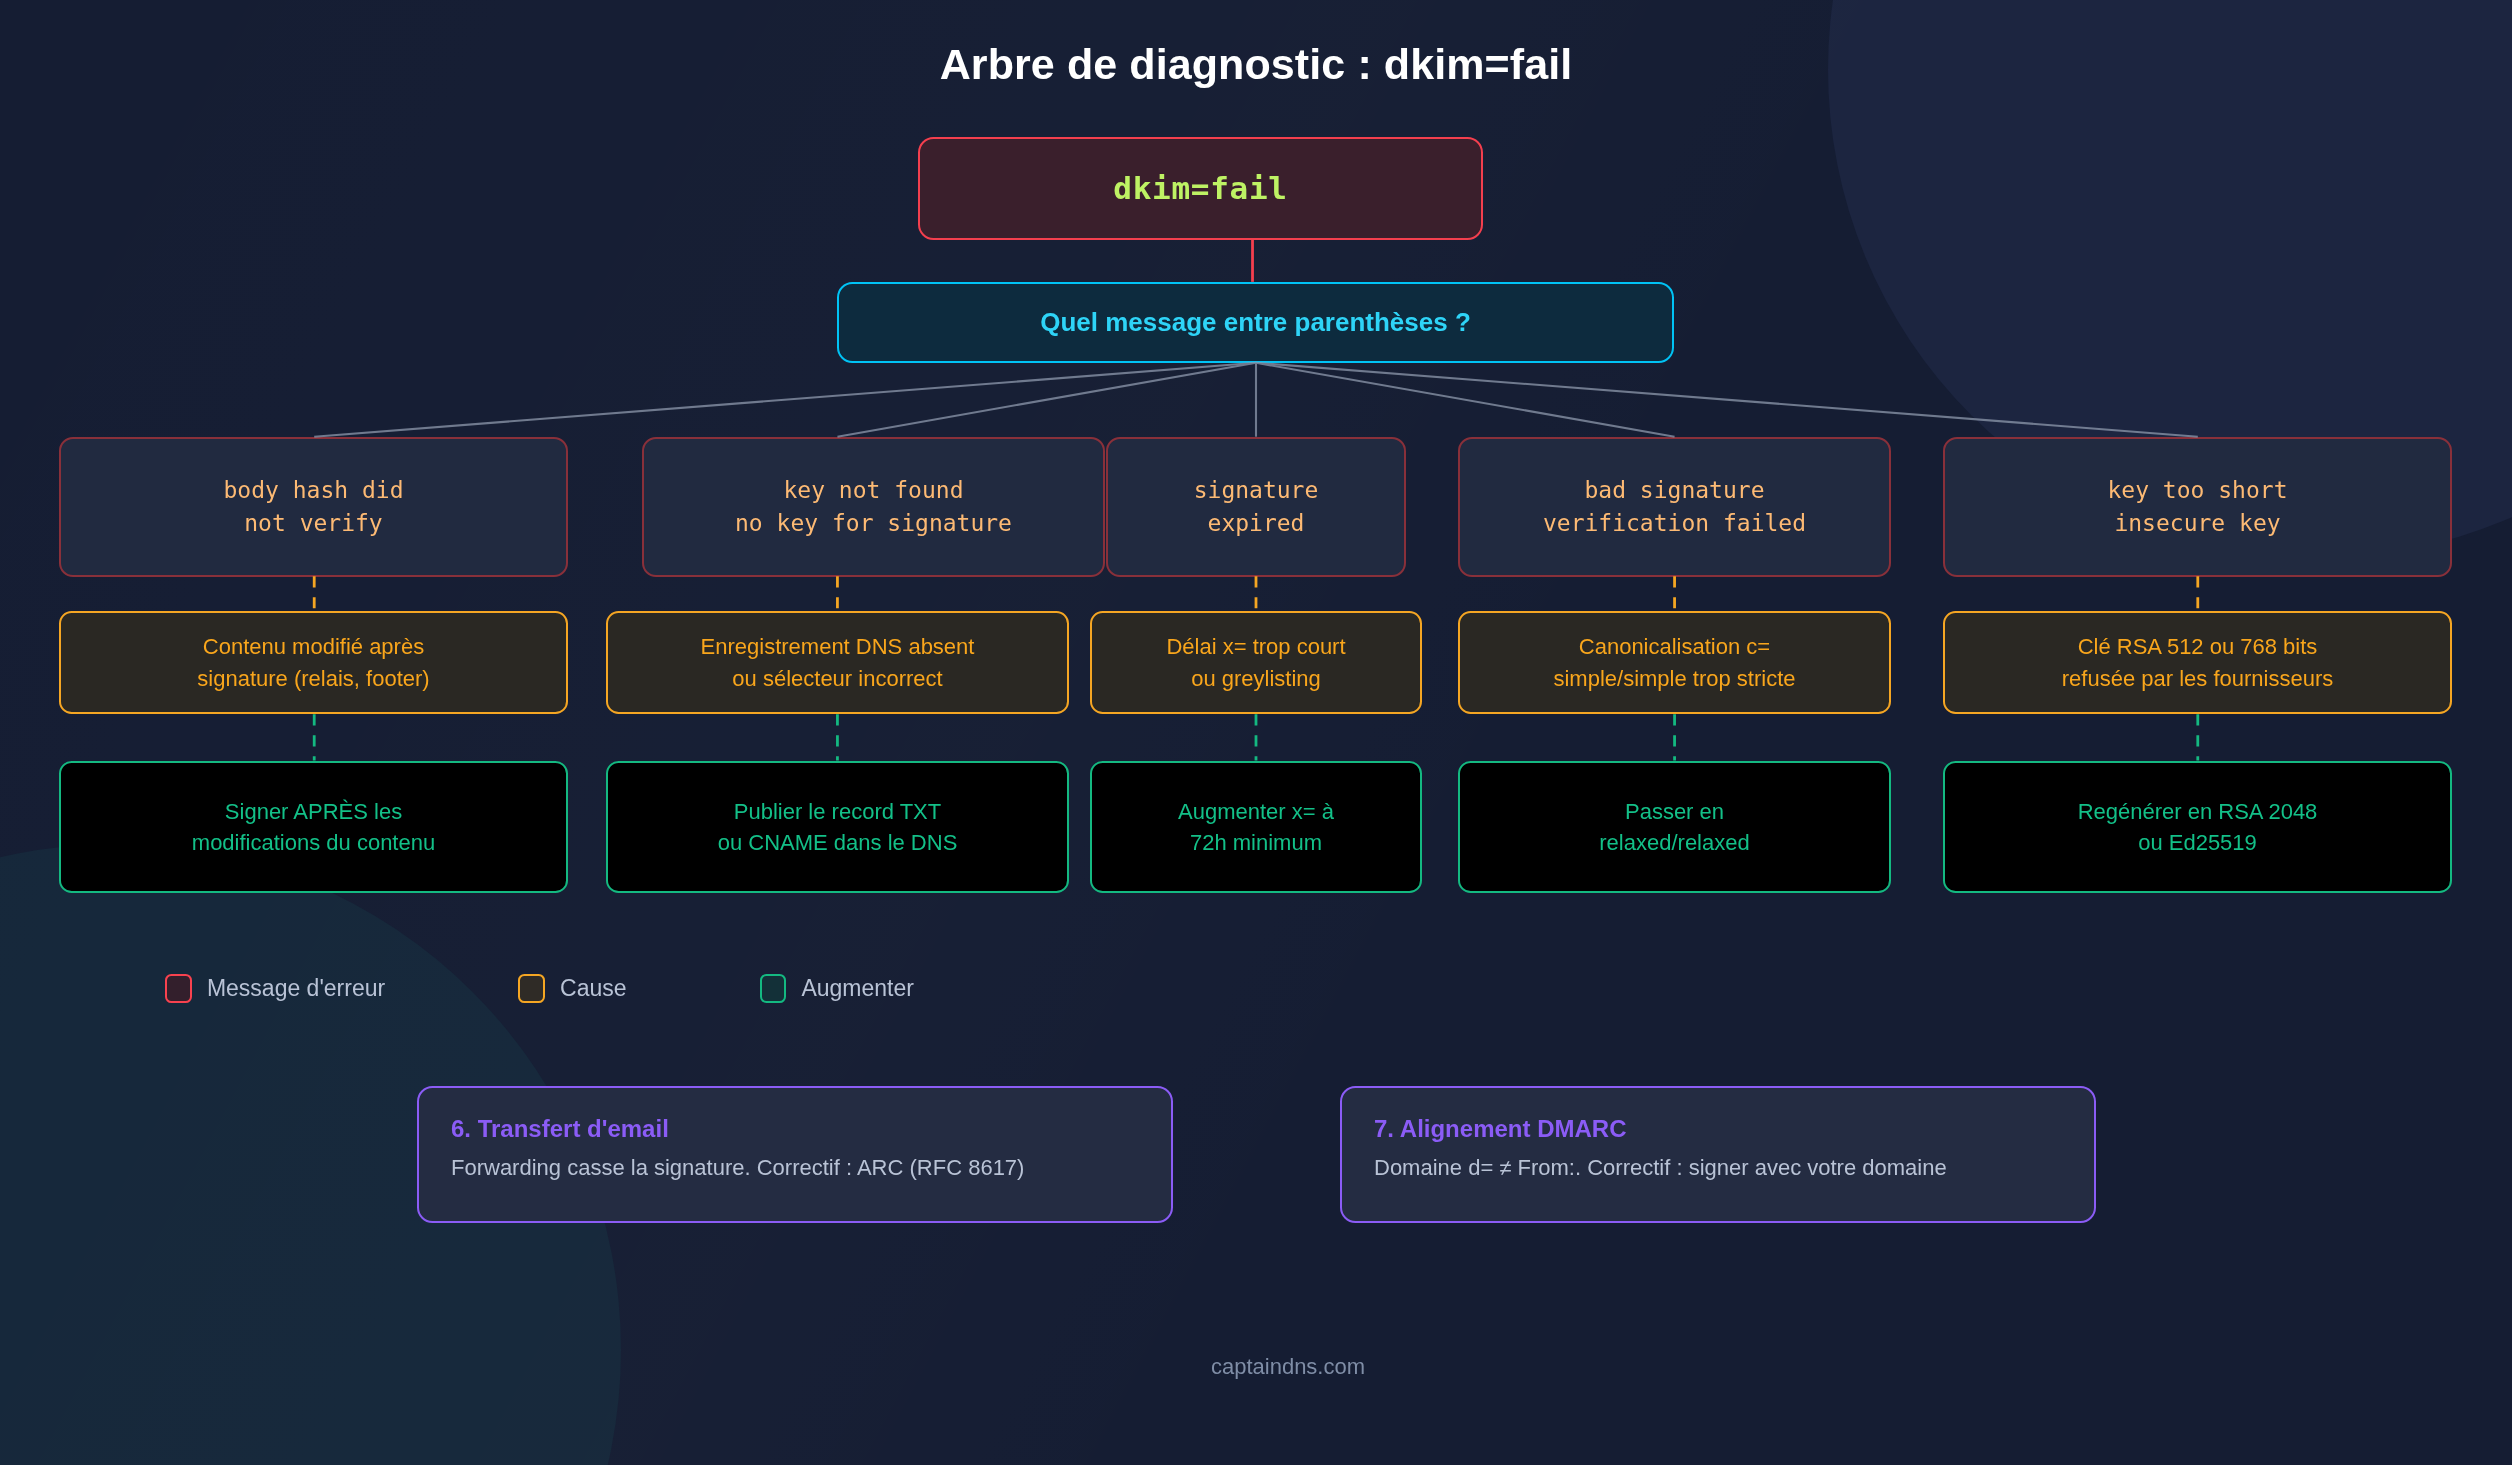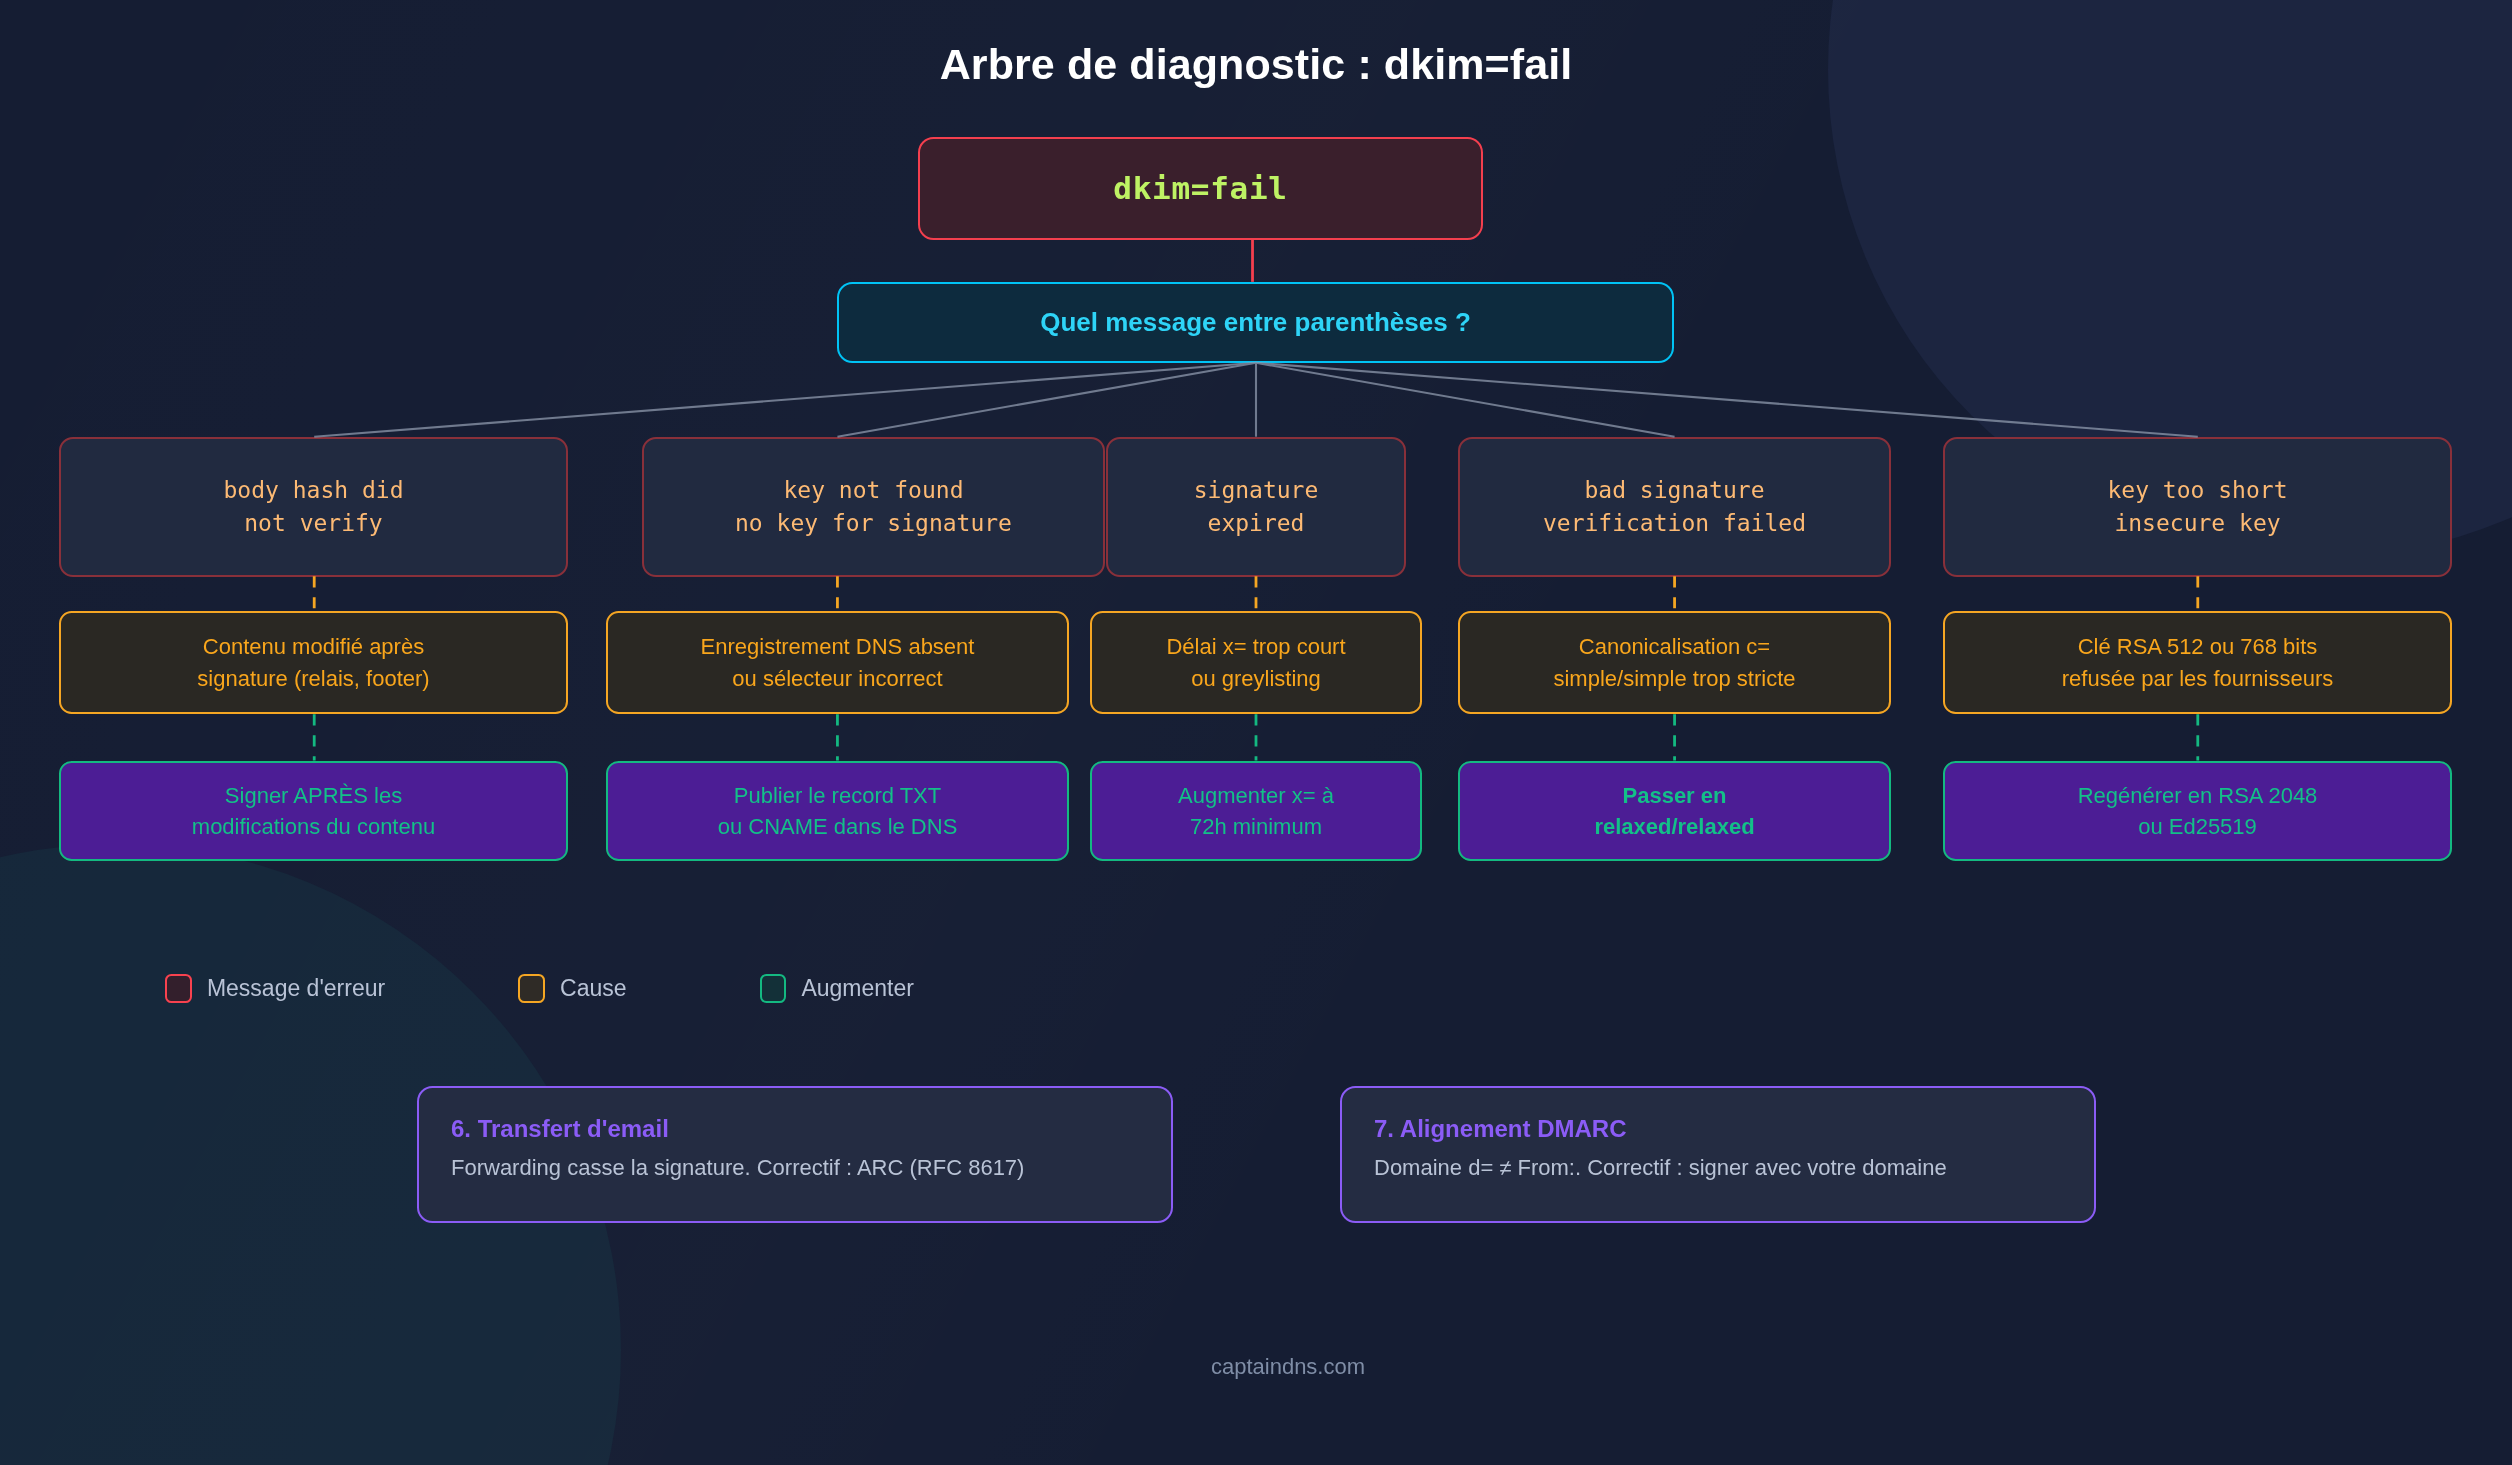--- a/index.html
+++ b/index.html
@@ -138,24 +138,24 @@
     border-width: 2.1px;
     border-color: #f5a623;
     background: #2a2823;
     color: #f9a61c;
     font-size: 22px;
     border-radius: 12.6px;
   }
 
   .fix-node {
     top: 761px;
-    height: 100px;
+    height: 132px;
     border-width: 2.1px;
     border-color: #14b981;
-    background: #4c1d95;
+    background: #000000;
     color: #13c088;
     font-size: 22px;
     border-radius: 12.6px;
   }
 
   
   #legend {
     position: absolute;
     left: 165px;
     top: 974px;
@@ -328,21 +328,21 @@
       <div>bad signature</div>
       <div>verification failed</div>
     </div>
   </div>
   <div class="node cause-node" style="left:1458px; width:433px;">
     <div>
       <div>Canonicalisation c=</div>
       <div>simple/simple trop stricte</div>
     </div>
   </div>
-  <div class="node fix-node" style="left:1458px; width:433px;font-weight:bold;">
+  <div class="node fix-node" style="left:1458px; width:433px;">
     <div>
       <div>Passer en</div>
       <div>relaxed/relaxed</div>
     </div>
   </div>
 
   <div class="node err-node" style="left:1943px; width:509px;">
     <div>
       <div>key too short</div>
       <div>insecure key</div>

